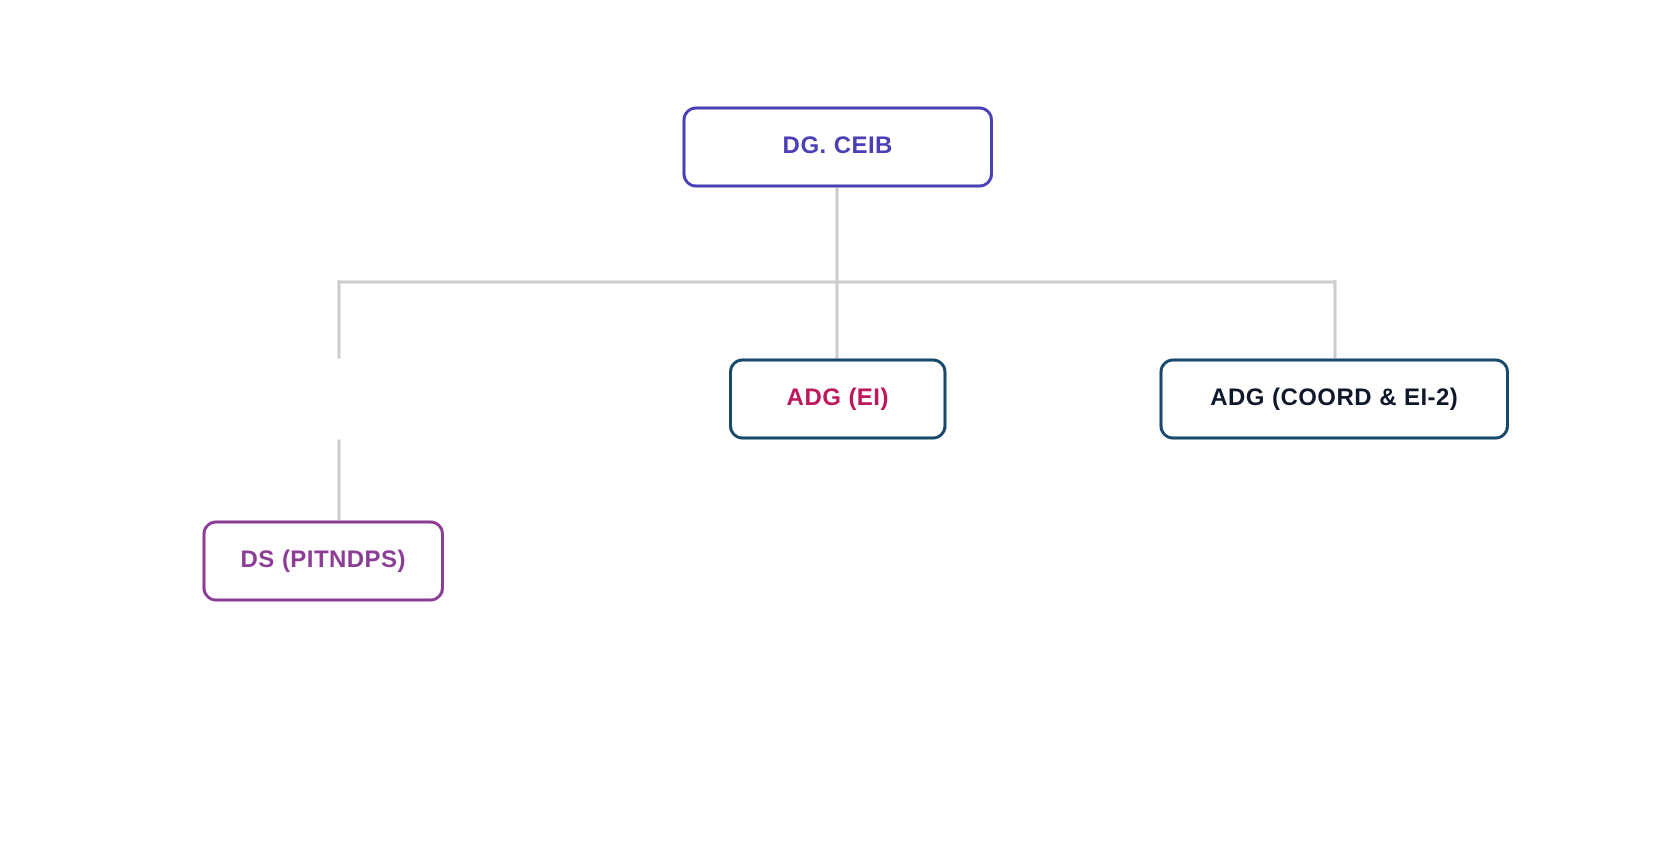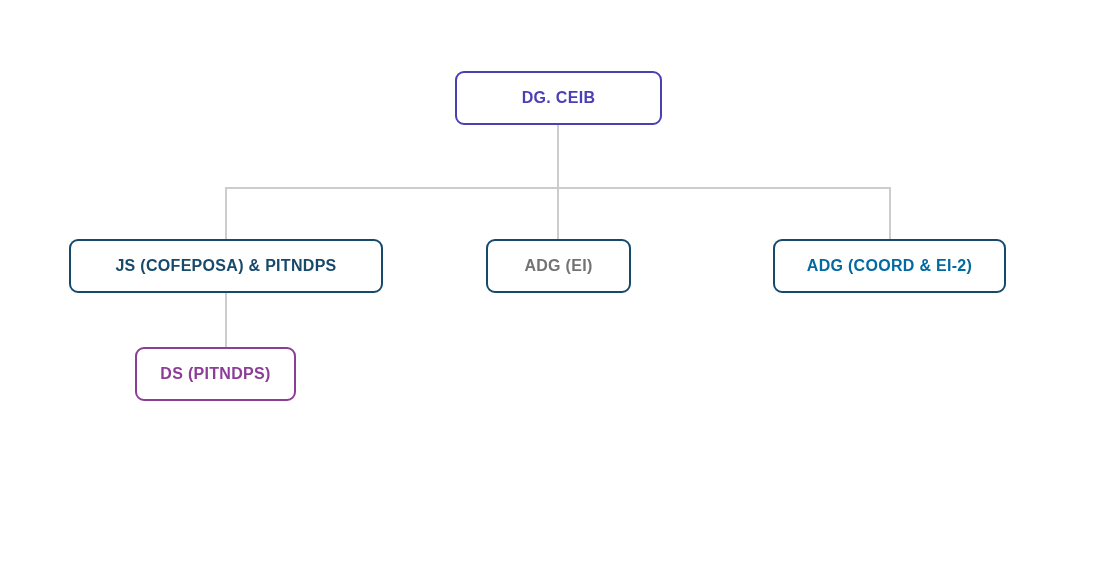--- a/index.html
+++ b/index.html
@@ -32,22 +32,22 @@
     align-items: center;
     justify-content: center;
     font-weight: bold;
     font-size: 16px;
     letter-spacing: 0.3px;
     white-space: nowrap;
     cursor: pointer;
   }
   .node-root    { border-color: #4a3fb5; color: #4a3fb5; left: 455px; top: 71px;  width: 207px; }
   .node-js      { border-color: #17496b; color: #17496b; left: 69px;  top: 239px; width: 314px; }
-  .node-adg-ei  { border-color: #17496b; color: #737373; left: 486px; top: 239px; width: 145px; }
-  .node-adg-co  { border-color: #17496b; color: #0369a1; left: 773px; top: 239px; width: 233px; }
+  .node-adg-ei  { border-color: #17496b; color: #be185d; left: 486px; top: 239px; width: 145px; }
+  .node-adg-co  { border-color: #17496b; color: #0f172a; left: 773px; top: 239px; width: 233px; }
   .node-ds      { border-color: #8c3d96; color: #8c3d96; left: 135px; top: 347px; width: 161px; }
 
   
   .c-root-down  { left: 557px; top: 125px; height: 63px; }
   .c-span       { left: 225px; top: 187px; width: 666px; }
   .c-drop-left  { left: 225px; top: 187px; height: 52px; }
   .c-drop-mid   { left: 557px; top: 187px; height: 52px; }
   .c-drop-right { left: 889px; top: 187px; height: 52px; }
   .c-js-ds      { left: 225px; top: 293px; height: 54px; }
 </style>
@@ -60,23 +60,20 @@
   <div class="connector h c-span"></div>
   <div class="connector v c-drop-left"></div>
   <div class="connector v c-drop-mid"></div>
   <div class="connector v c-drop-right"></div>
   <div class="connector v c-js-ds"></div>
 
   <div class="node node-root">
     <span>DG. CEIB</span>
   </div>
 
-  <div class="node node-js">
-    <span>JS (COFEPOSA) &amp; PITNDPS</span>
-  </div>
 
   <div class="node node-adg-ei">
     <span>ADG (EI)</span>
   </div>
 
   <div class="node node-adg-co">
     <span>ADG (COORD &amp; EI-2)</span>
   </div>
 
   <div class="node node-ds">

